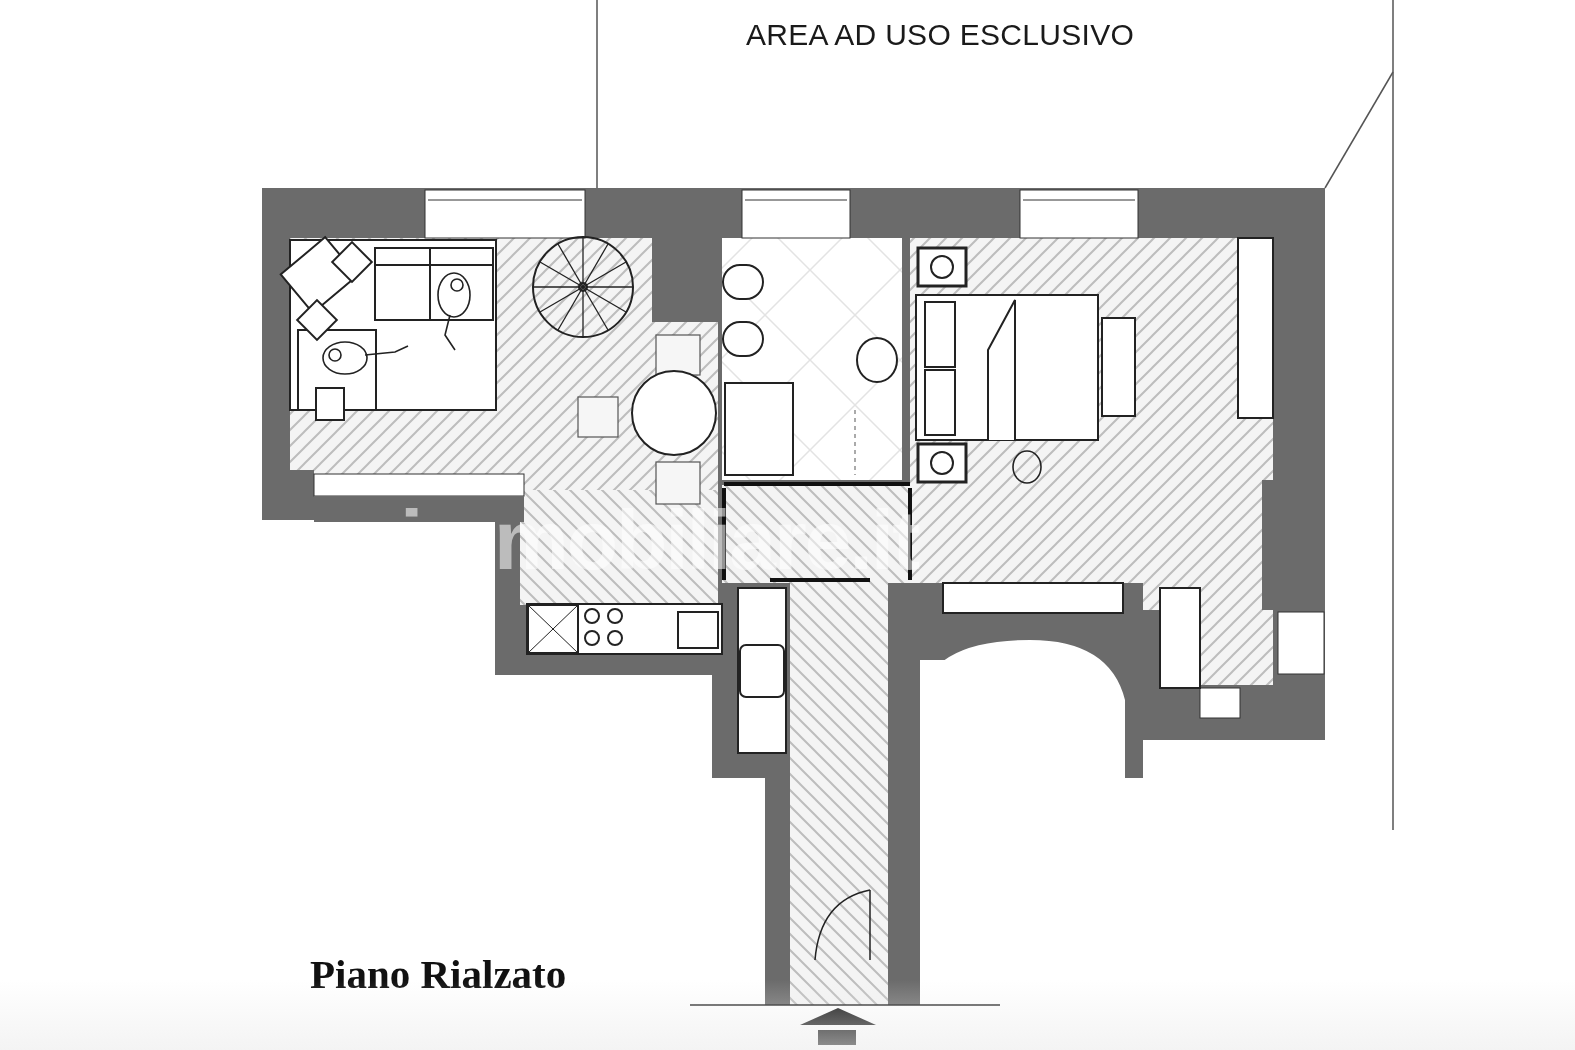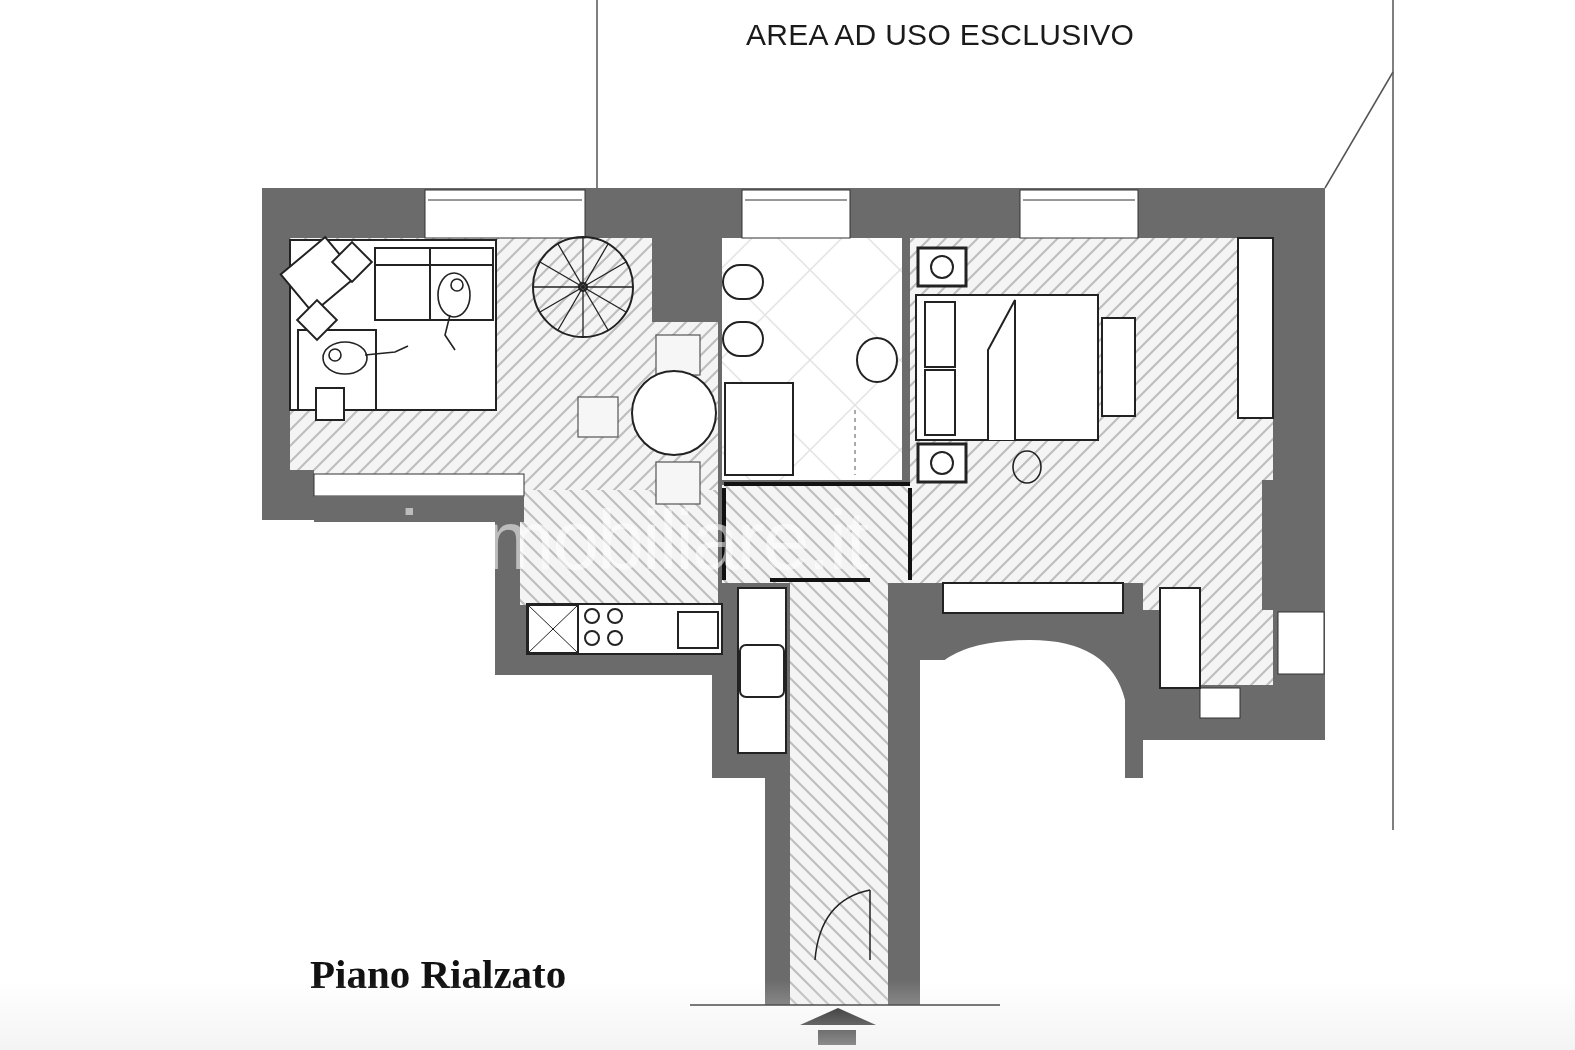--- a/index.html
+++ b/index.html
@@ -1,20 +1,20 @@
 <!DOCTYPE html>
 <html><head>
 <meta charset="utf-8">
 <style>
   html, body { margin:0; padding:0; background:#ffffff; }
   body { width:1575px; height:1050px; position:relative; overflow:hidden; font-family:"Liberation Sans", sans-serif; }
   #plan { position:absolute; left:0; top:0; }
   .title-top { position:absolute; left:746px; top:18px; font-family:"Liberation Sans", sans-serif; font-size:30px; color:#1a1a1a; letter-spacing:0.3px; }
   .title-floor { position:absolute; left:310px; top:950px; font-family:"Liberation Serif", serif; font-weight:bold; font-size:41px; color:#111;text-align:right; }
-  .watermark { position:absolute; left:400px; top:492px; font-family:"Liberation Sans", sans-serif; font-weight:normal; font-size:84px; color:#ffffff; opacity:0.55; letter-spacing:-2px; }
+  .watermark { position:absolute; left:400px; top:492px; font-family:"Liberation Sans", sans-serif; font-weight:bold; font-size:84px; color:#ffffff; opacity:0.55; letter-spacing:-2px; }
   .bottom-fade { position:absolute; left:0; bottom:0; width:1575px; height:70px; background:linear-gradient(to bottom, rgba(255,255,255,0), rgba(236,236,236,0.6)); pointer-events:none; }
 </style>
 </head>
 <body>
 
 <svg id="plan" width="1575" height="1050" viewBox="0 0 1575 1050" xmlns="http://www.w3.org/2000/svg">
   <defs>
     <pattern id="hatch" width="16" height="16" patternUnits="userSpaceOnUse">
       <rect width="16" height="16" fill="#f4f4f4"></rect>
       <path d="M0 16 L16 0 M-4 4 L4 -4 M12 20 L20 12" stroke="#bdbdbd" stroke-width="2"></path>

